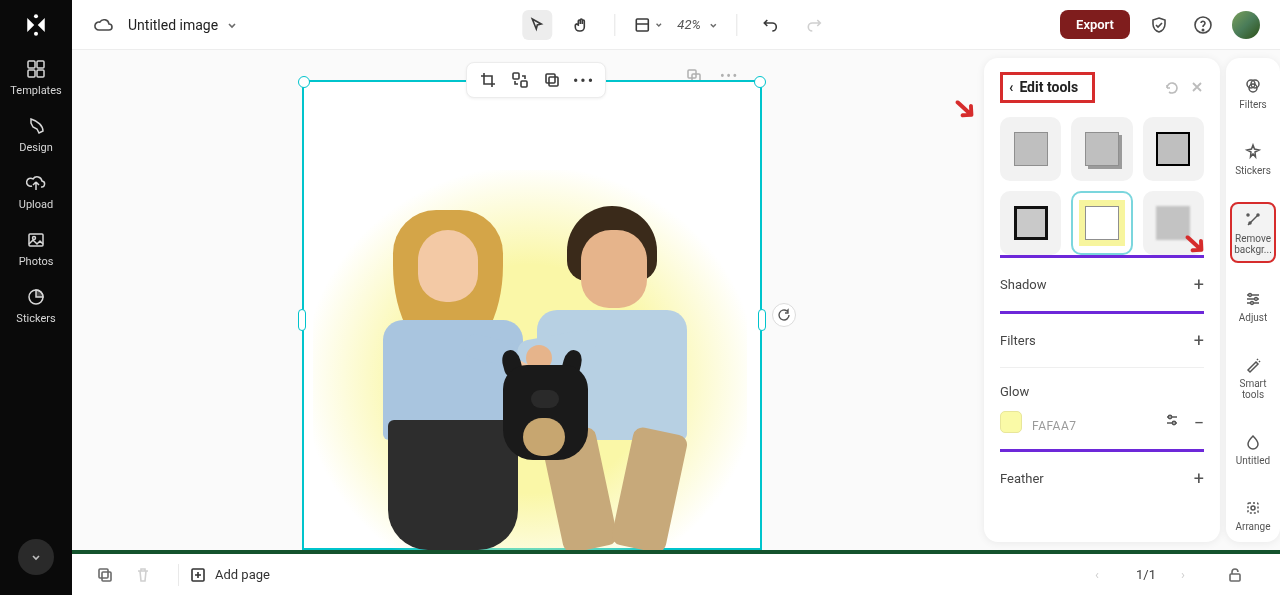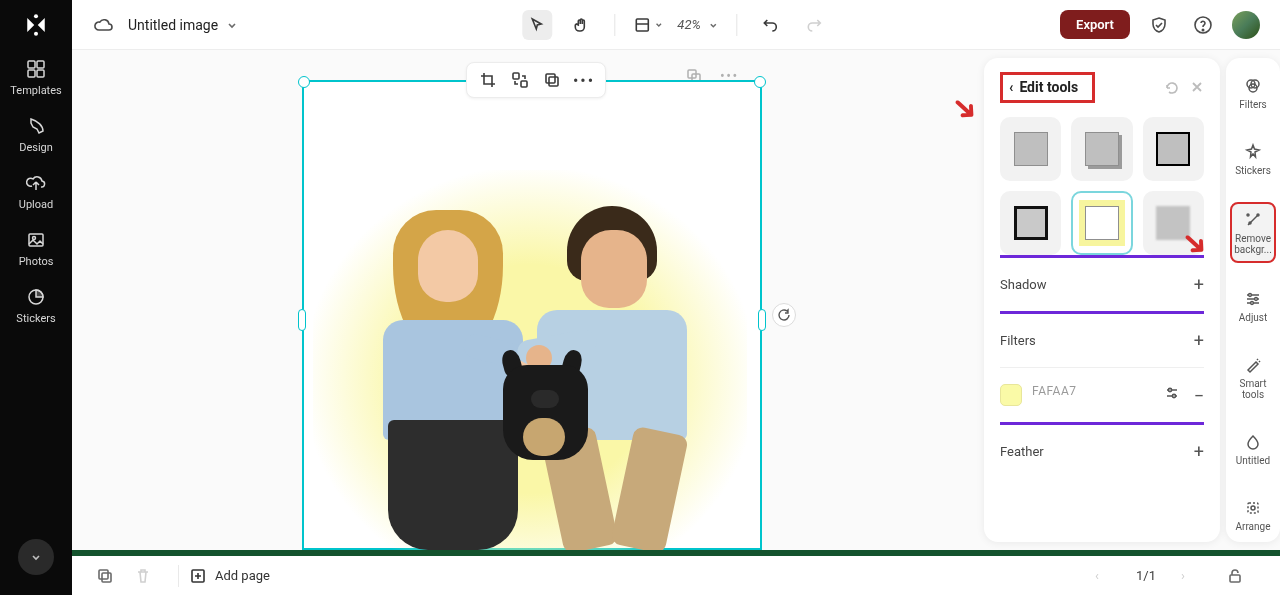--- a/index.html
+++ b/index.html
@@ -77,36 +77,36 @@
 .preset .sq{width:34px;height:34px;background:#bfbfbf;border:1px solid #8f8f8f;}
 .preset.b2 .sq{box-shadow:3px 3px 0 #9b9b9b;}
 .preset.b3 .sq{border:2px solid #000;}
 .preset.b4 .sq{border:3px solid #111;background:#c9c9c9;}
 .preset.b5{background:#fff;border:2px solid #7bd6dd;}
 .preset.b5 .sq{background:#fff;box-shadow:0 0 0 6px #f7f59e;}
 .preset.b6 .sq{background:#c3c3c3;border-color:#c3c3c3;filter:blur(1px);}
 .rp-row{display:flex;align-items:center;justify-content:space-between;padding:16px 0;border-top:3px solid #6d28d9;font-size:13px;color:#464646;}
 .rp-row:first-of-type{margin-top:14px;}
 .rp-row .plus{font-size:18px;color:#555;cursor:pointer;}
-.glow-inline{display:flex;align-items:flex-start;gap:10px;}
+.glow-inline{display:flex;align-items:flex-end;gap:10px;}
 .glow-sw{width:22px;height:22px;border-radius:5px;background:#fafaa7;border:1px solid #e8e69a;}
 .glow-code{color:#9a9a9a;font-size:12px;letter-spacing:.5px;}
 .glow-controls{display:flex;gap:14px;color:#555;}
 .glow-controls span{cursor:pointer;}
 
 .arrow{position:absolute;color:#d62c2c;font-size:32px;pointer-events:none;}
 .arrow1{right:301px;top:39px;transform:rotate(42deg);}
 .arrow2{right:71px;top:174px;transform:rotate(42deg);}
 
 .rrail{position:absolute;right:0;top:8px;width:54px;bottom:8px;background:#fff;border-radius:14px;box-shadow:0 1px 8px rgba(0,0,0,.07);display:flex;flex-direction:column;align-items:center;padding-top:12px;gap:20px;}
 .rrail-item{width:46px;display:flex;flex-direction:column;align-items:center;padding:6px 0;font-size:10px;color:#555;cursor:pointer;border-radius:8px;}
 .rrail-item .ri{width:20px;height:20px;margin-bottom:3px;display:flex;align-items:center;justify-content:center;}
 .rrail-item.hl{border:2px solid #d62c2c;background:#f3f3f3;}
 
-.bottom{position:absolute;left:72px;bottom:0;right:0;height:45px;border-top:6px solid #14532d;display:flex;align-items:center;padding:0 20px;background:#fff;}
+.bottom{position:absolute;left:72px;bottom:0;right:0;height:45px;border-top:4px solid #14532d;display:flex;align-items:center;padding:0 20px;background:#fff;}
 .bbtn{width:26px;height:26px;display:flex;align-items:center;justify-content:center;color:#6a6a6a;cursor:pointer;margin-right:12px;}
 .bbtn.dis{color:#d0d0d0;cursor:default;}
 .bsep{width:1px;height:22px;background:#e9e9e9;margin:0 10px;}
 .addpage{display:flex;align-items:center;gap:8px;color:#333;cursor:pointer;}
 .bottom-right{margin-left:auto;display:flex;align-items:center;gap:14px;color:#888;}
 .pagenum{color:#404040;font-size:13px;}
 svg{display:block;}
 </style>
 </head>
 <body>
@@ -365,20 +365,23 @@
       </div>
       <div class="rp-row">
           <span>Shadow</span>
           <span class="plus">+</span>
         </div>
       <div class="rp-row">
           <span>Filters</span>
           <span class="plus">+</span>
         </div>
       <div class="rp-row" style="border-top:1px solid #efefef;flex-direction:column;align-items:stretch;gap:12px;">
+        <div style="display:flex;justify-content:space-between;align-items:center;">
+            <span>Glow</span>
+          </div>
         <div style="display:flex;justify-content:space-between;align-items:center;">
           <div class="glow-inline">
             <span class="glow-sw"></span>
             <span class="glow-code">FAFAA7</span>
           </div>
           <div class="glow-controls">
             <span>
                 <svg width="16" height="16" viewBox="0 0 16 16" fill="none" stroke="#555" stroke-width="1.6">
                   <path d="M3 5h10M3 11h10"></path>
                   <circle cx="6" cy="5" r="1.6" fill="#fff"></circle>

